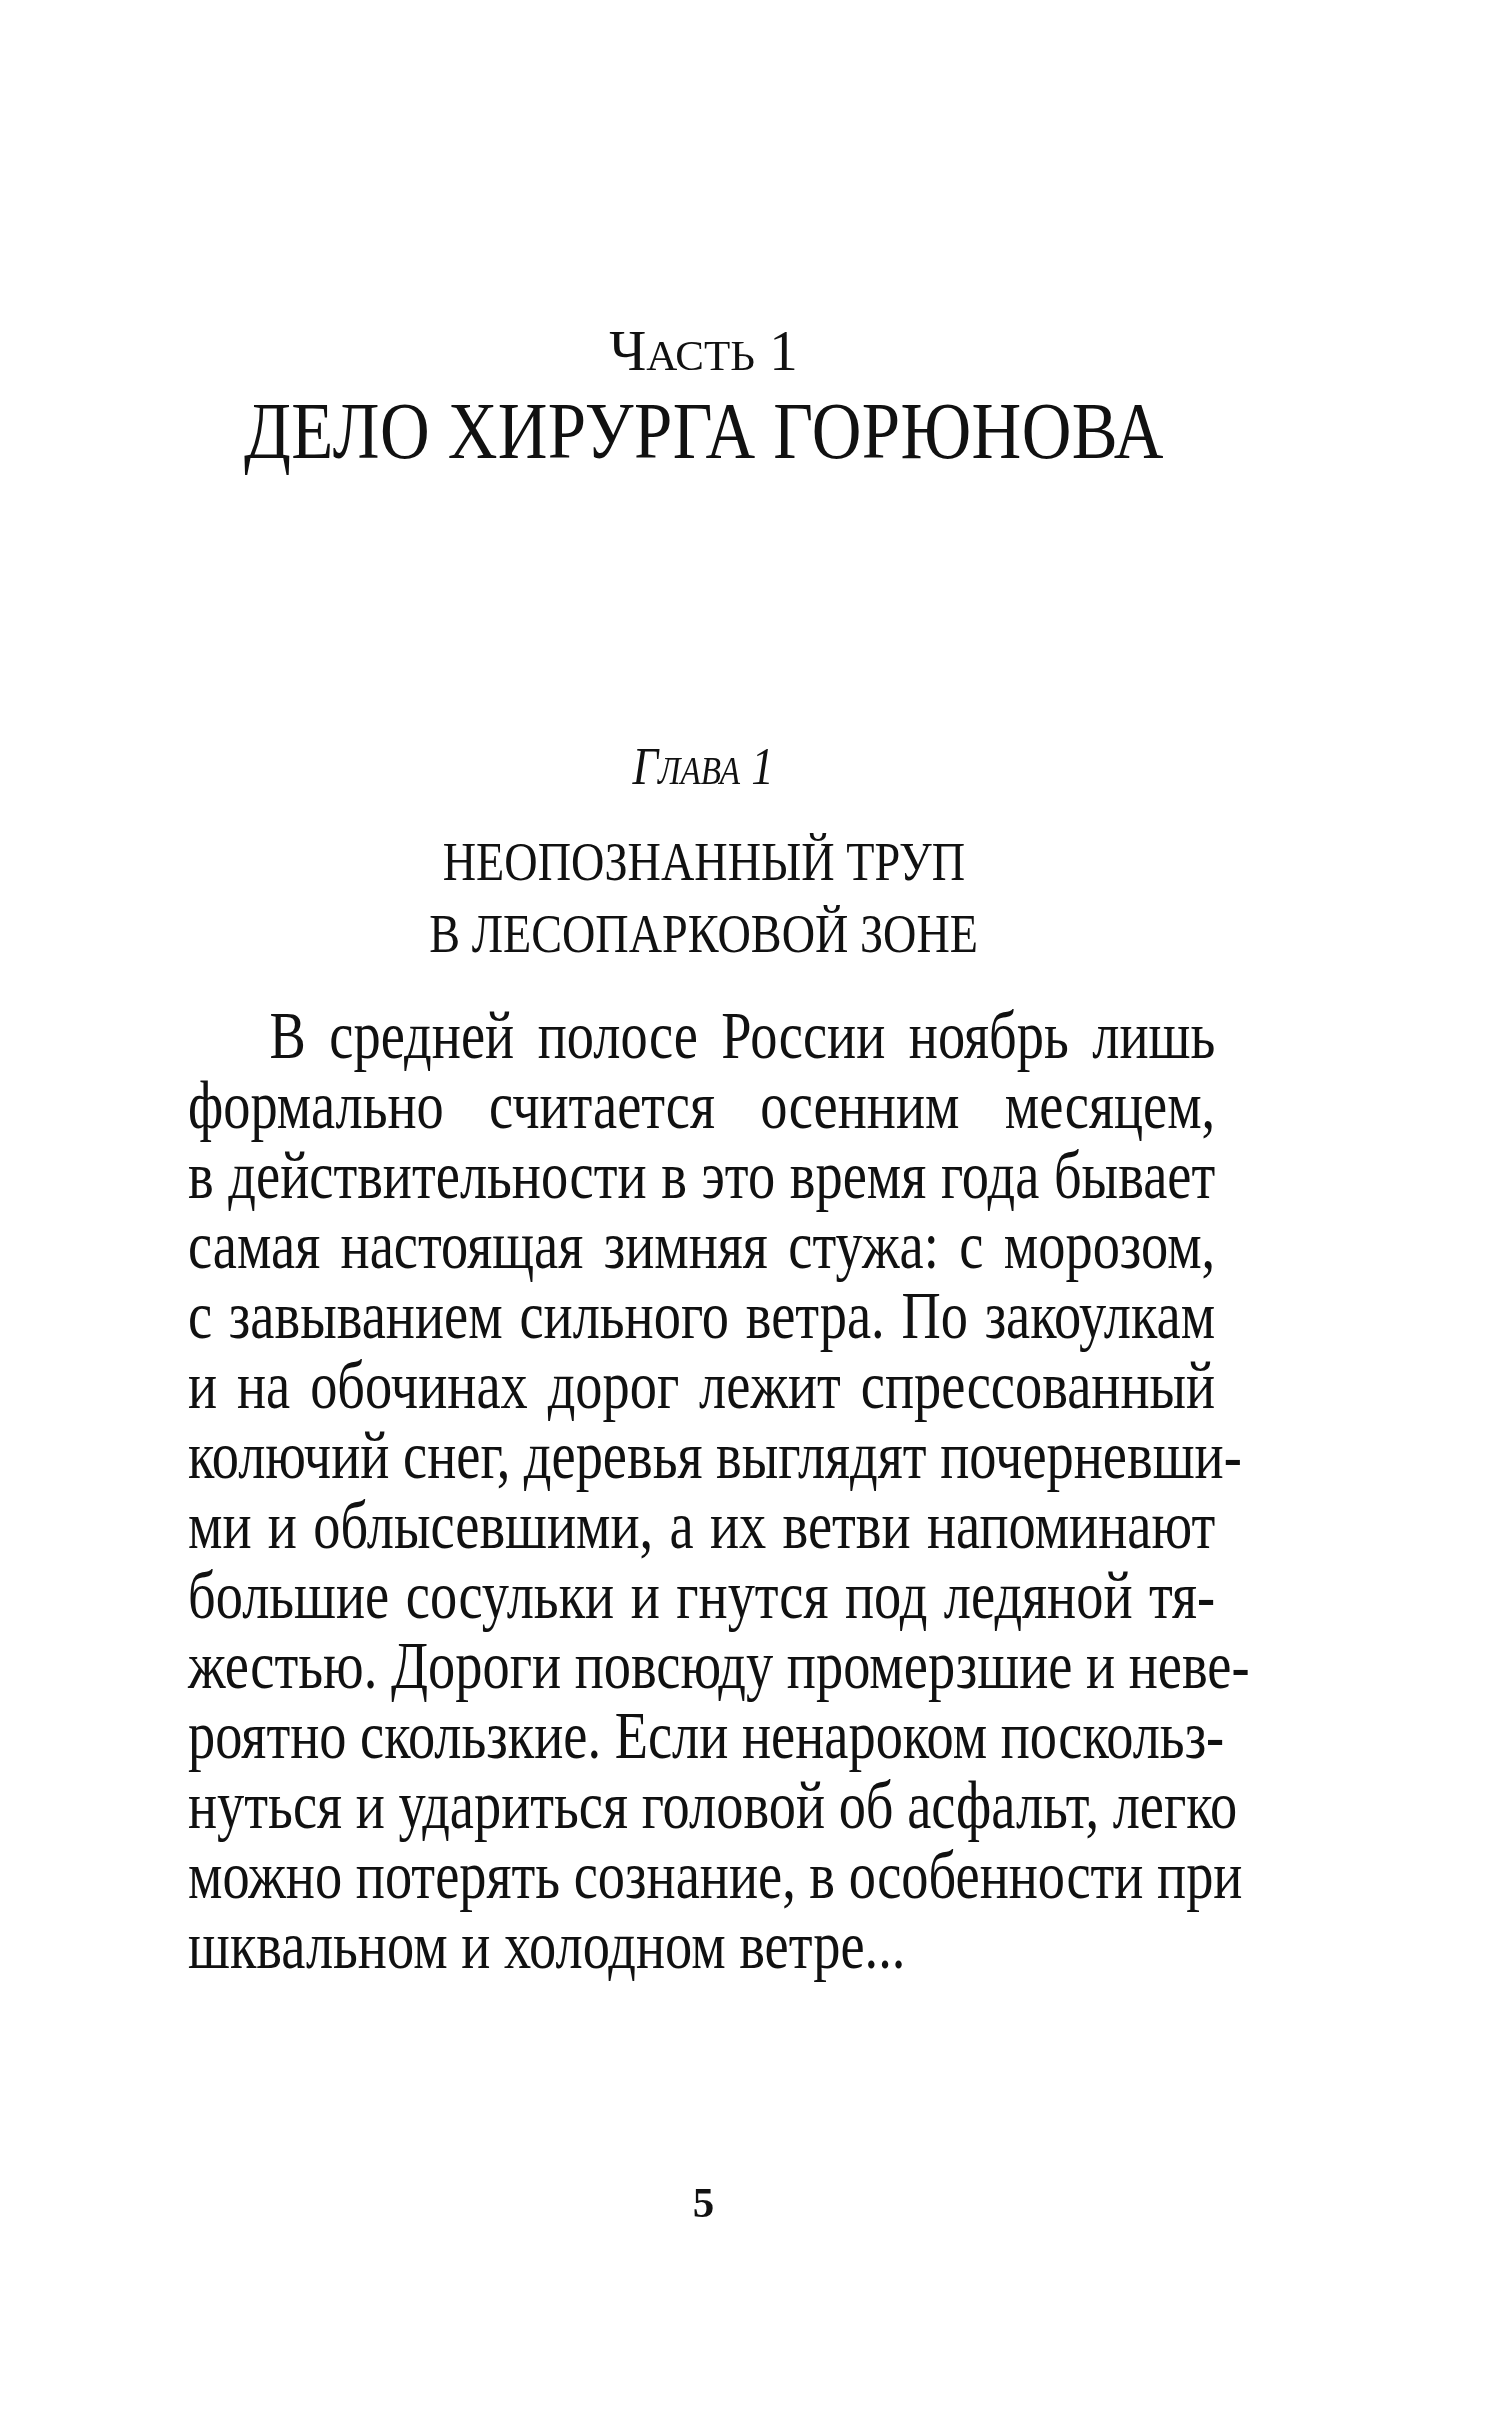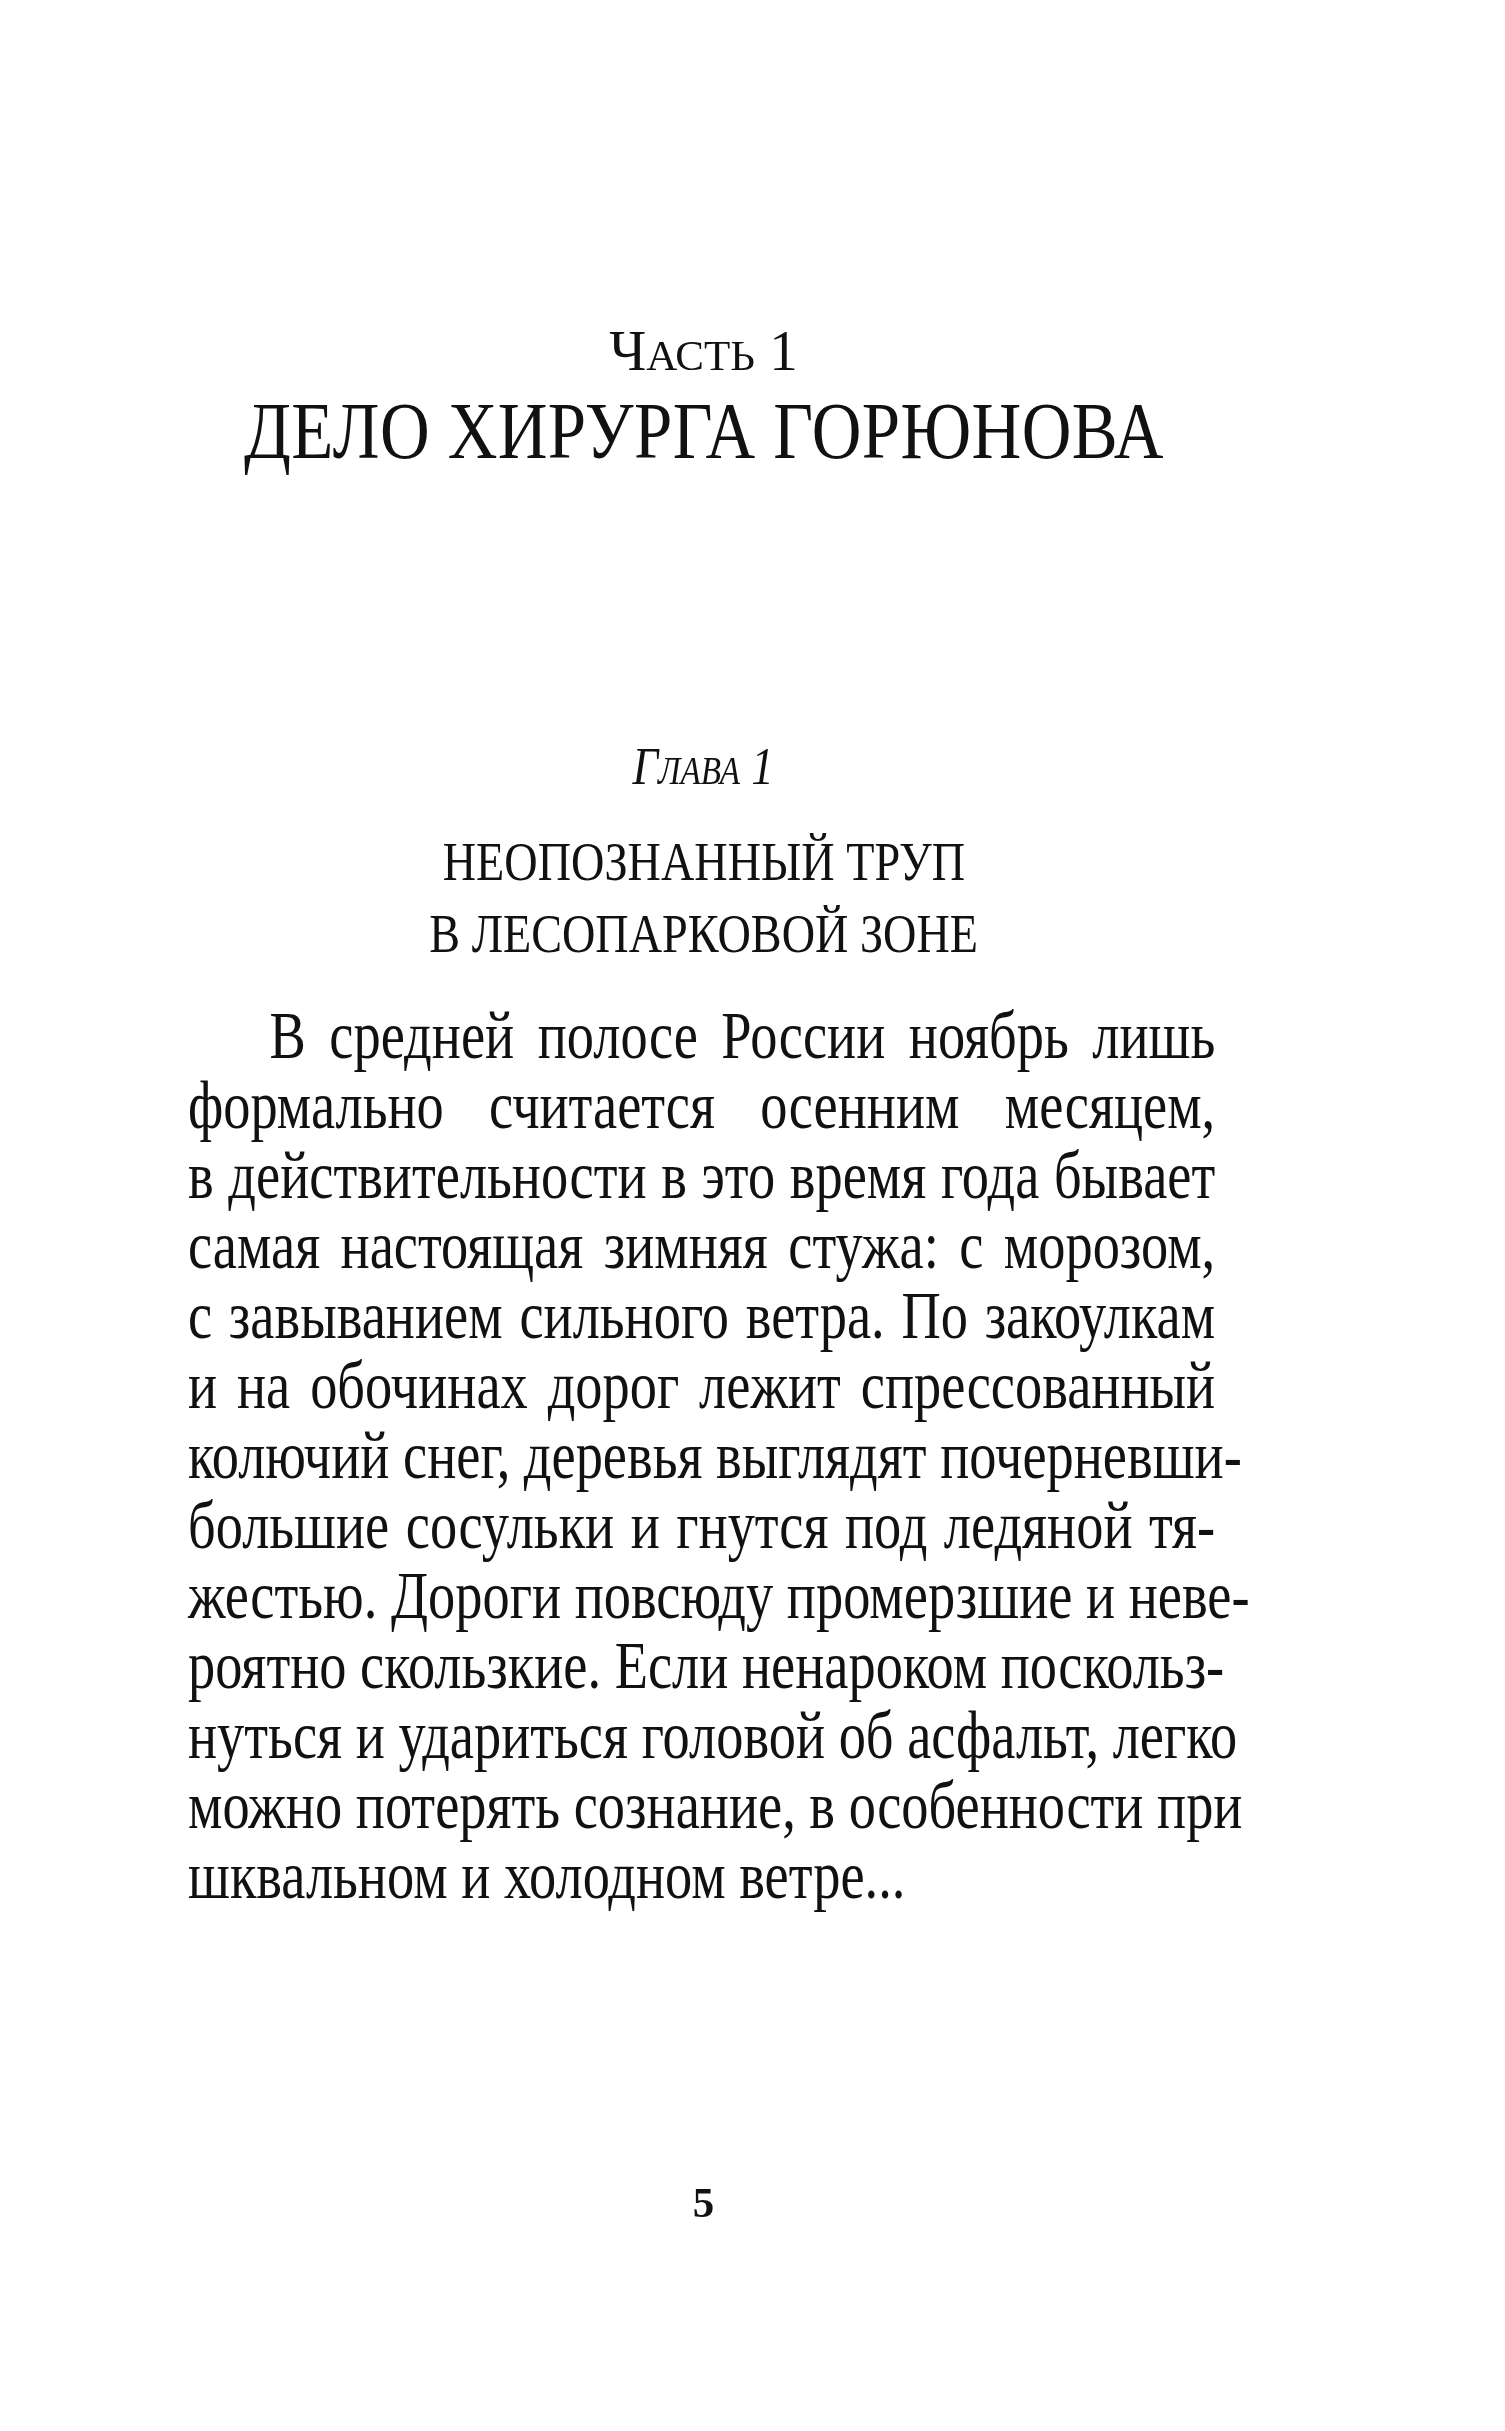--- a/index.html
+++ b/index.html
@@ -140,20 +140,23 @@
       <div class="line">
           <span class="inner" style="transform: scaleX(0.8); width: 1284px; padding-left: 0px; box-sizing: content-box;">с завыванием сильного ветра. По закоулкам</span>
         </div>
       <div class="line">
           <span class="inner" style="transform: scaleX(0.8); width: 1284px; padding-left: 0px; box-sizing: content-box;">и на обочинах дорог лежит спрессованный</span>
         </div>
       <div class="line">
           <span class="inner" style="transform: scaleX(0.8); width: 1284px; padding-left: 0px; box-sizing: content-box;">колючий снег, деревья выглядят почерневши-</span>
         </div>
       <div class="line">
+          <span class="inner" style="transform: scaleX(0.8); width: 1284px; padding-left: 0px; box-sizing: content-box;">ми и облысевшими, а их ветви напоминают</span>
+        </div>
+      <div class="line">
           <span class="inner" style="transform: scaleX(0.8); width: 1284px; padding-left: 0px; box-sizing: content-box;">большие сосульки и гнутся под ледяной тя-</span>
         </div>
       <div class="line">
           <span class="inner" style="transform: scaleX(0.8); width: 1284px; padding-left: 0px; box-sizing: content-box;">жестью. Дороги повсюду промерзшие и неве-</span>
         </div>
       <div class="line">
           <span class="inner" style="transform: scaleX(0.8); width: 1284px; padding-left: 0px; box-sizing: content-box;">роятно скользкие. Если ненароком поскольз-</span>
         </div>
       <div class="line">
           <span class="inner" style="transform: scaleX(0.8); width: 1284px; padding-left: 0px; box-sizing: content-box;">нуться и удариться головой об асфальт, легко</span>

